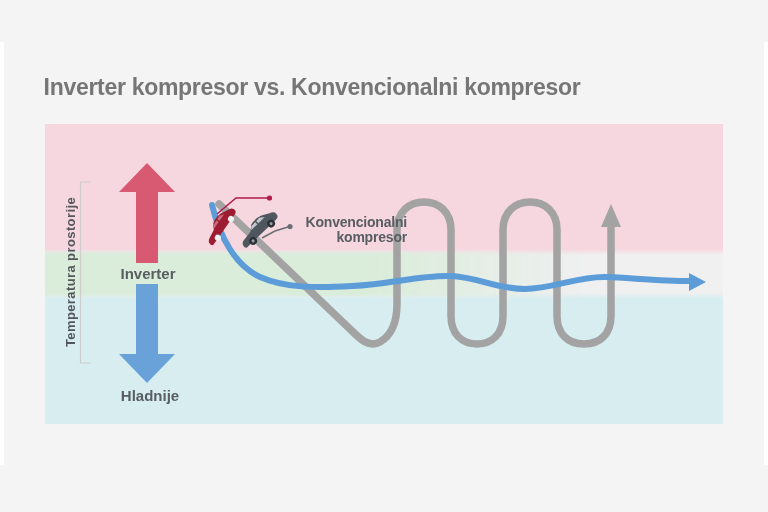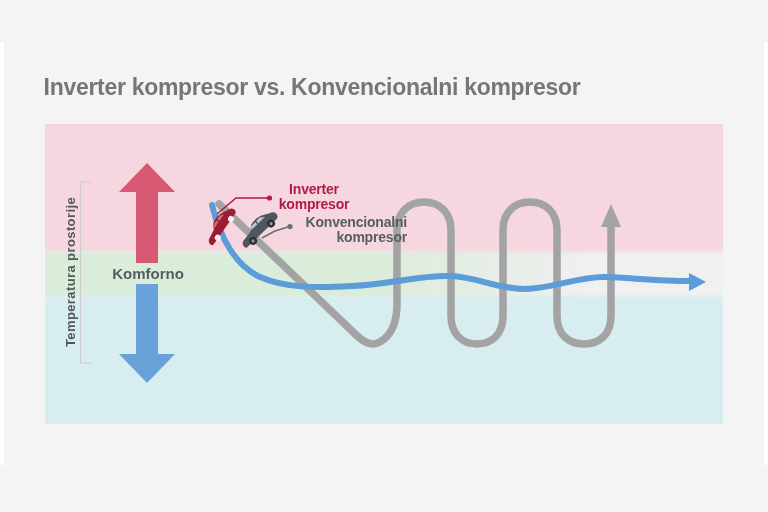--- a/index.html
+++ b/index.html
@@ -102,16 +102,16 @@
                Q4 -10.5 11 -8 L18.5 -4 Q23 -2.5 23 1 Q23 5 19 5 Z" fill="#4f565e"></path>
       <path d="M-3.5 -7.3 L8 -7.8 L12.5 -4.6 L-6.5 -4.6 Z" fill="#c3c8cc"></path>
       <rect x="2" y="-8.4" width="1.6" height="4.2" fill="#4f565e"></rect>
       <circle cx="-12.5" cy="4.5" r="3.9" fill="#2c3137"></circle>
       <circle cx="12.5" cy="4.5" r="3.9" fill="#2c3137"></circle>
       <circle cx="-12.5" cy="4.5" r="1.5" fill="#9aa0a6"></circle>
       <circle cx="12.5" cy="4.5" r="1.5" fill="#9aa0a6"></circle>
     </g>
   </svg>
 
-  <div class="lbl lbl-komforno">Komforno</div>
-  <div class="lbl lbl-inverter">Inverter kompresor</div>
+  <div class="lbl lbl-komforno">Inverter</div>
+  <div class="lbl lbl-hladnije">Hladnije</div>
   <div class="lbl lbl-konv">Konvencionalni kompresor</div>
 </div>
 
 </body></html>

